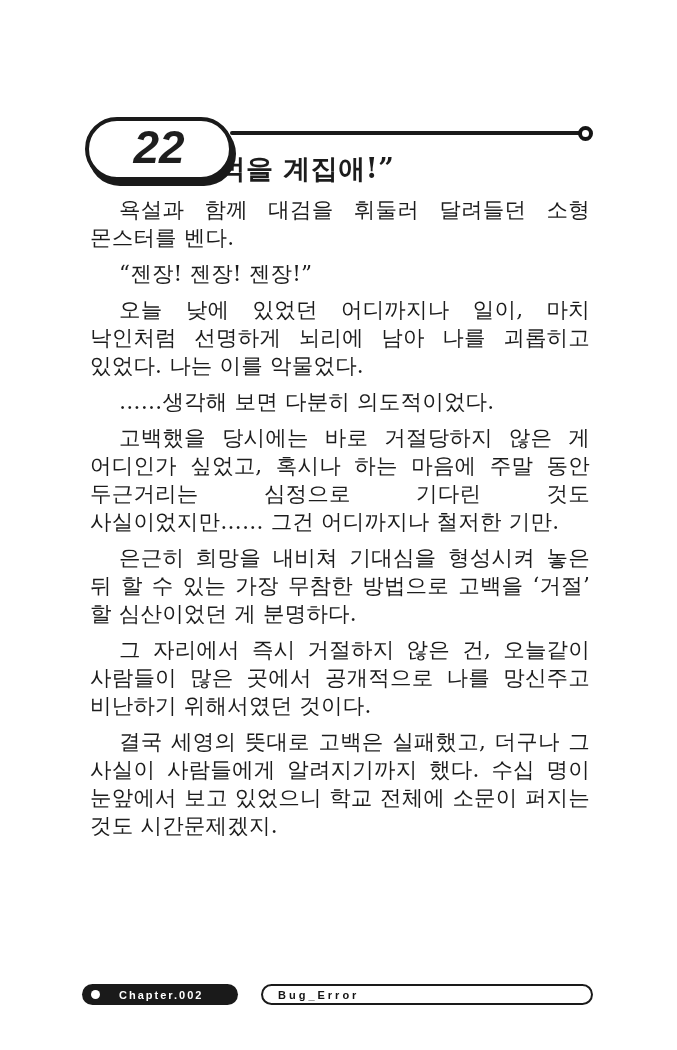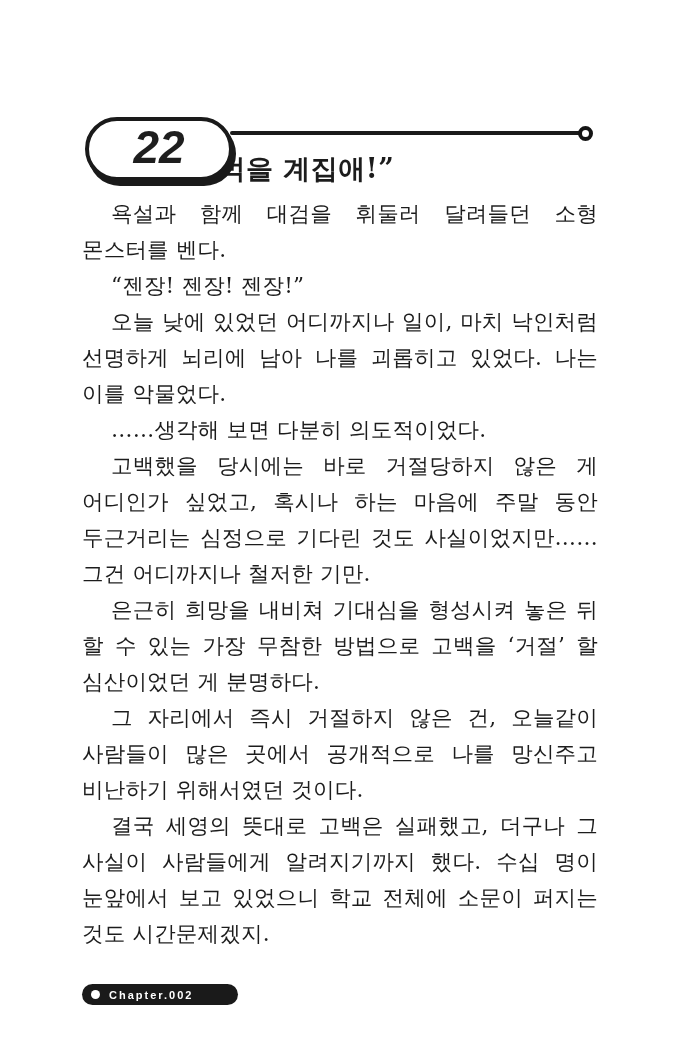--- a/index.html
+++ b/index.html
@@ -75,42 +75,42 @@
   .lead-quote {
     margin: 0 0 8px 0;
     font-size: 27px;
     line-height: 38px;
     font-weight: 600;
     text-indent: 28px;
     letter-spacing: 0.5px;
     white-space: nowrap;
   }
   .body-par {
-    margin: 0;
+    margin: 8px;
     font-size: 21.5px;
-    line-height: 36px;
+    line-height: 28px;
     text-align: justify;
     text-indent: 29px;
     letter-spacing: 0.2px;
     word-break: keep-all;
     overflow-wrap: anywhere;
   }
 
   
   .footer-chapter {
     position: absolute;
     left: 82px;
     top: 984px;
     width: 156px;
     height: 21px;
     background: #1a1a1a;
     border-radius: 11px;
     display: flex;
     align-items: center;
-    gap: 9px;
+    gap: 19px;
     padding-left: 9px;
     box-sizing: border-box;
   }
   .footer-dot {
     width: 9px;
     height: 9px;
     background: #ffffff;
     border-radius: 50%;
     flex: 0 0 auto;
   }
@@ -164,14 +164,17 @@
     <p class="body-par">고백했을 당시에는 바로 거절당하지 않은 게 어디인가 싶었고, 혹시나 하는 마음에 주말 동안 두근거리는 심정으로 기다린 것도 사실이었지만…… 그건 어디까지나 철저한 기만.</p>
     <p class="body-par">은근히 희망을 내비쳐 기대심을 형성시켜 놓은 뒤 할 수 있는 가장 무참한 방법으로 고백을 ‘거절’ 할 심산이었던 게 분명하다.</p>
     <p class="body-par">그 자리에서 즉시 거절하지 않은 건, 오늘같이 사람들이 많은 곳에서 공개적으로 나를 망신주고 비난하기 위해서였던 것이다.</p>
     <p class="body-par">결국 세영의 뜻대로 고백은 실패했고, 더구나 그 사실이 사람들에게 알려지기까지 했다. 수십 명이 눈앞에서 보고 있었으니 학교 전체에 소문이 퍼지는 것도 시간문제겠지.</p>
   </div>
 
   <div class="footer-chapter">
     <span class="footer-dot"></span>
     <span class="footer-chapter-label">Chapter.002</span>
   </div>
+  <div class="footer-section">
+    <span class="footer-section-label">Bug_Error</span>
+  </div>
 
 </div>
 
 </body></html>

